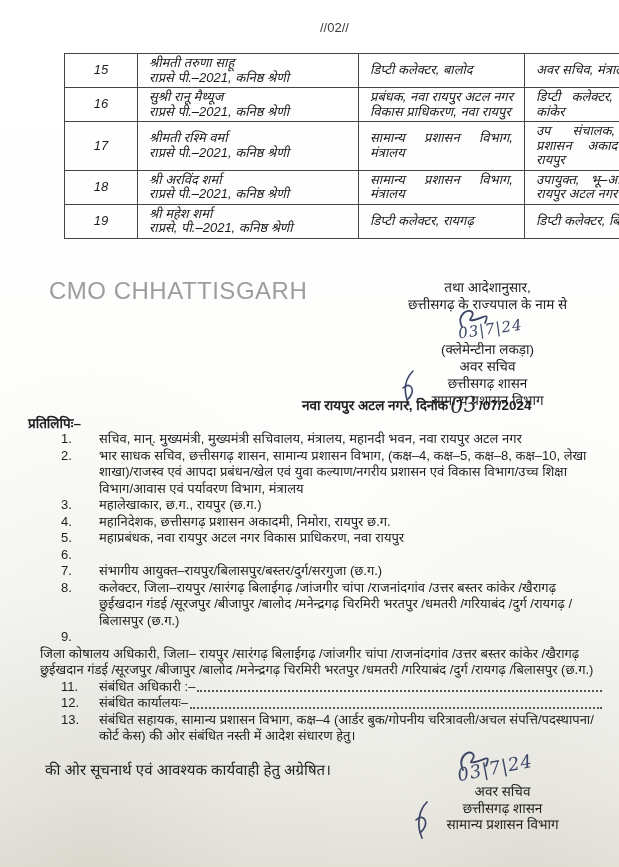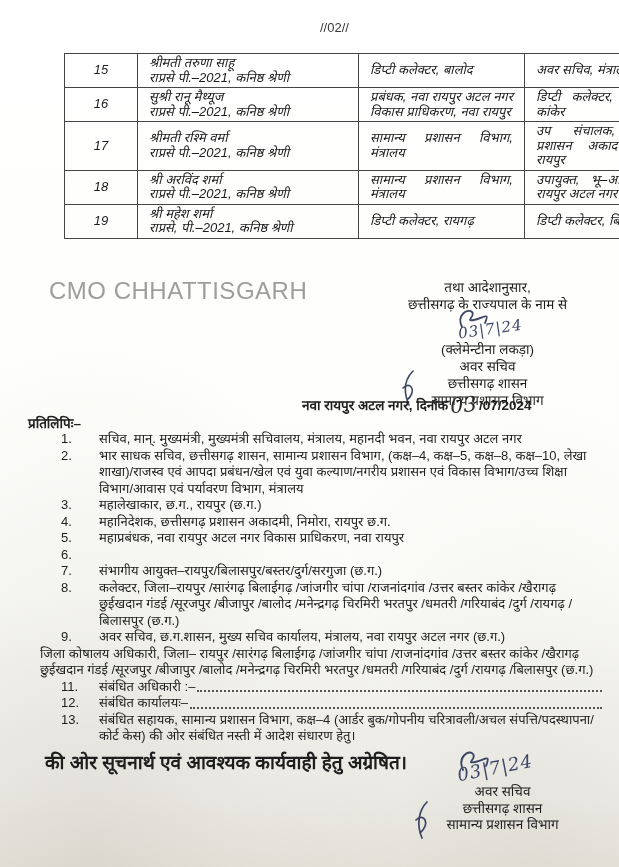--- a/index.html
+++ b/index.html
@@ -58,21 +58,21 @@
     font-size:21px;color:#2b2b2b;margin:0 2px;display:inline-block;transform:rotate(-5deg);
   }
   .copy-head{position:absolute;left:28px;top:414px;font-size:13.5px;font-weight:700;}
   
   .copy-list{position:absolute;left:40px;top:431px;width:563px;font-size:13px;line-height:16.5px;color:#1e1e1e;}
   .copy-item{display:flex;}
   .copy-item .no{flex:none;width:59px;box-sizing:border-box;padding-left:21px;}
   .copy-item .txt{flex:1;min-width:0;display:flex;}
   .copy-item .txt .t{flex:0 1 auto;}
   .leader{flex:1 1 40px;border-bottom:2px dotted #555;align-self:flex-end;margin:0 1px 3px 2px;}
-  .closing{margin-left:5px;margin-top:10px;font-size:19px;font-weight:700;}
+  .closing{margin-left:5px;margin-top:17px;font-size:15px;font-weight:400;}
   
   .bsig{
     position:absolute;left:395px;top:748px;width:215px;
     text-align:center;font-size:13.5px;line-height:16.5px;color:#1c1c1c;
   }
   .bsig .sigwrap{height:36px;}
   .bsig .hand{font-size:18px;transform:rotate(-11deg);left:62px;top:12px;}
   .bsig .sig-loop{left:60px;top:0;}
   .bsig .scribble{position:absolute;left:18px;top:52px;}
 </style>
@@ -218,23 +218,20 @@
 
       <div class="copy-item">
         <span class="no">8.</span>
         <span class="txt">
           <span class="t">कलेक्टर, जिला–रायपुर /सारंगढ़ बिलाईगढ़ /जांजगीर चांपा /राजनांदगांव /उत्तर बस्तर कांकेर /खैरागढ़ छुईखदान गंडई /सूरजपुर /बीजापुर /बालोद /मनेन्द्रगढ़ चिरमिरी भरतपुर /धमतरी /गरियाबंद /दुर्ग /रायगढ़ /बिलासपुर (छ.ग.)</span>
         </span>
       </div>
 
       <div class="copy-item">
         <span class="no">9.</span>
-        <span class="txt">
-          <span class="t">अवर सचिव, छ.ग.शासन, मुख्य सचिव कार्यालय, मंत्रालय, नवा रायपुर अटल नगर (छ.ग.)</span>
-        </span>
       </div>
 
       <div class="copy-item">
         <span class="txt">
           <span class="t">जिला कोषालय अधिकारी, जिला– रायपुर /सारंगढ़ बिलाईगढ़ /जांजगीर चांपा /राजनांदगांव /उत्तर बस्तर कांकेर /खैरागढ़ छुईखदान गंडई /सूरजपुर /बीजापुर /बालोद /मनेन्द्रगढ़ चिरमिरी भरतपुर /धमतरी /गरियाबंद /दुर्ग /रायगढ़ /बिलासपुर (छ.ग.)</span>
         </span>
       </div>
 
       <div class="copy-item">
         <span class="no">11.</span>

